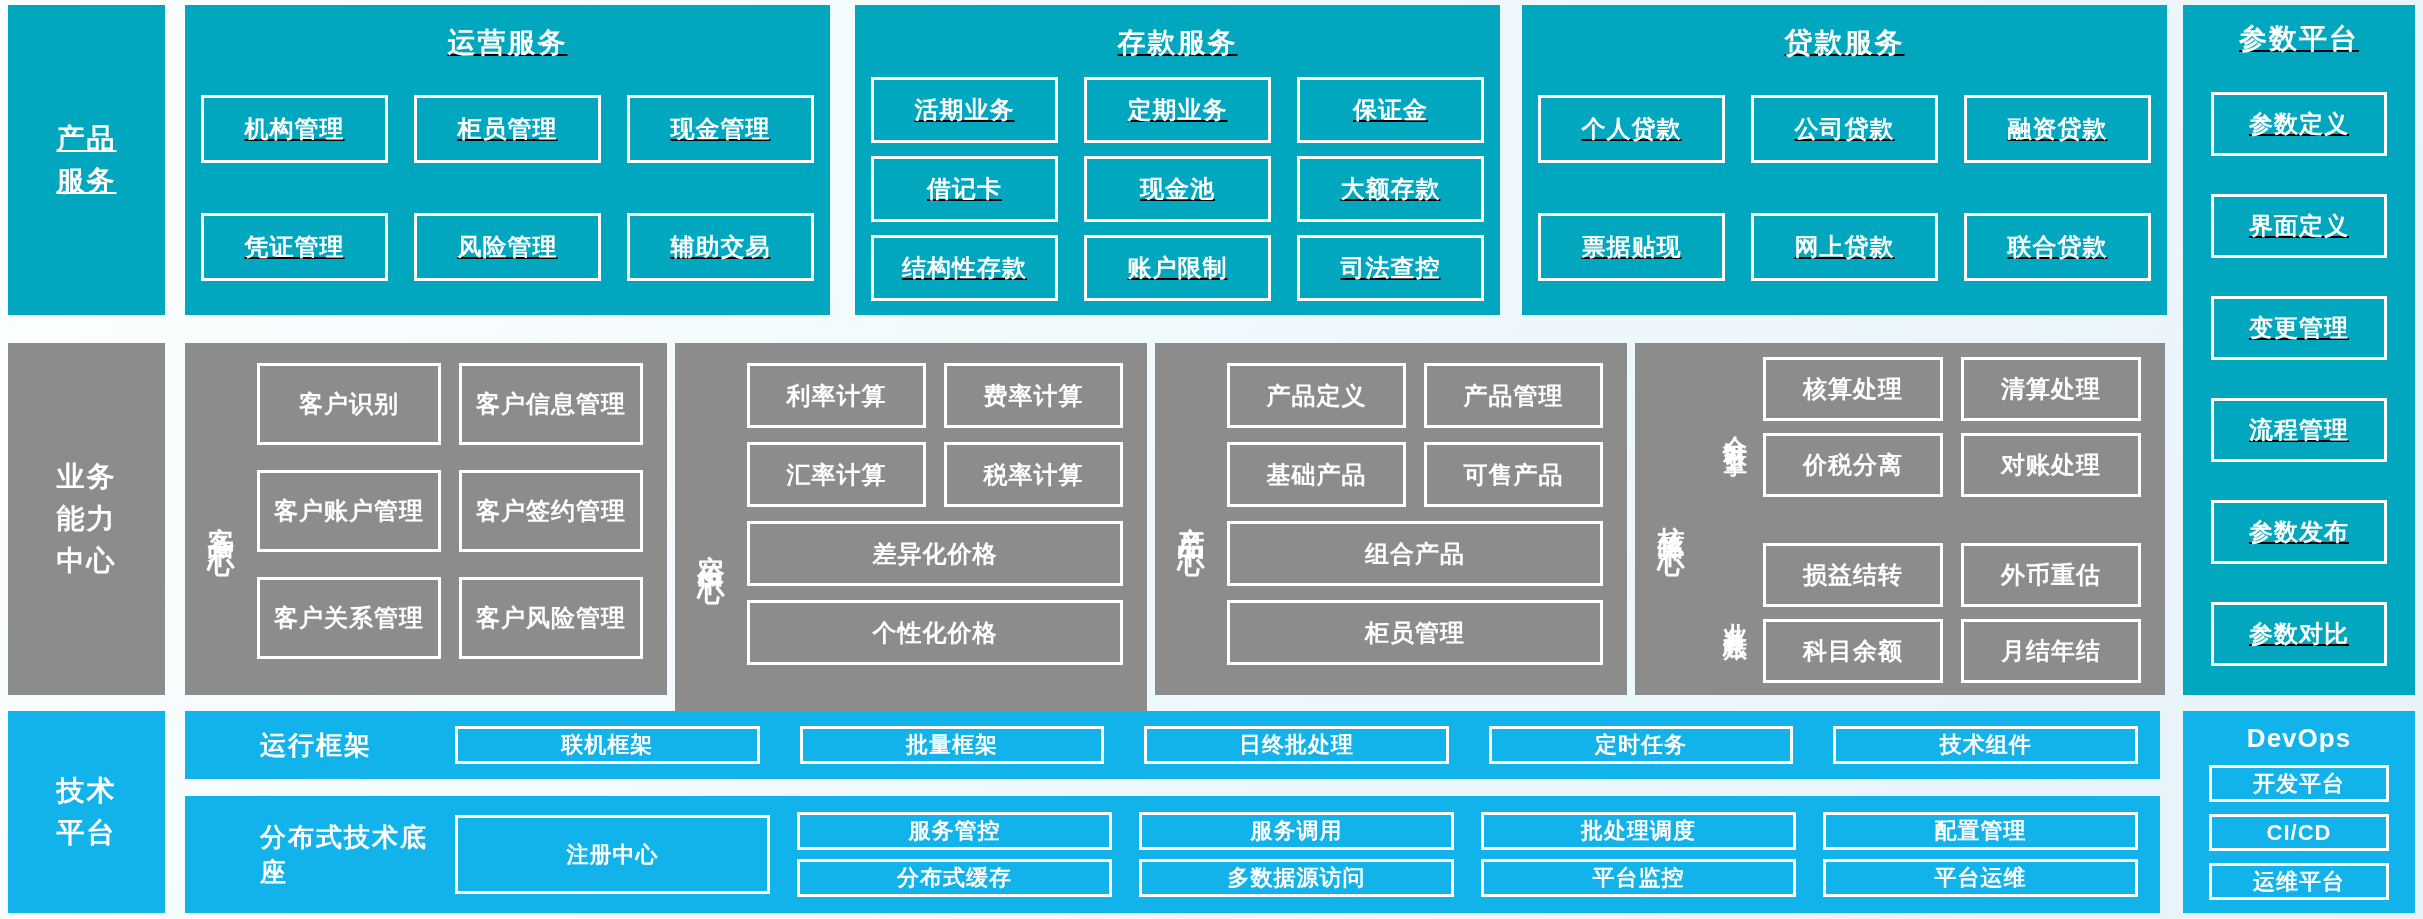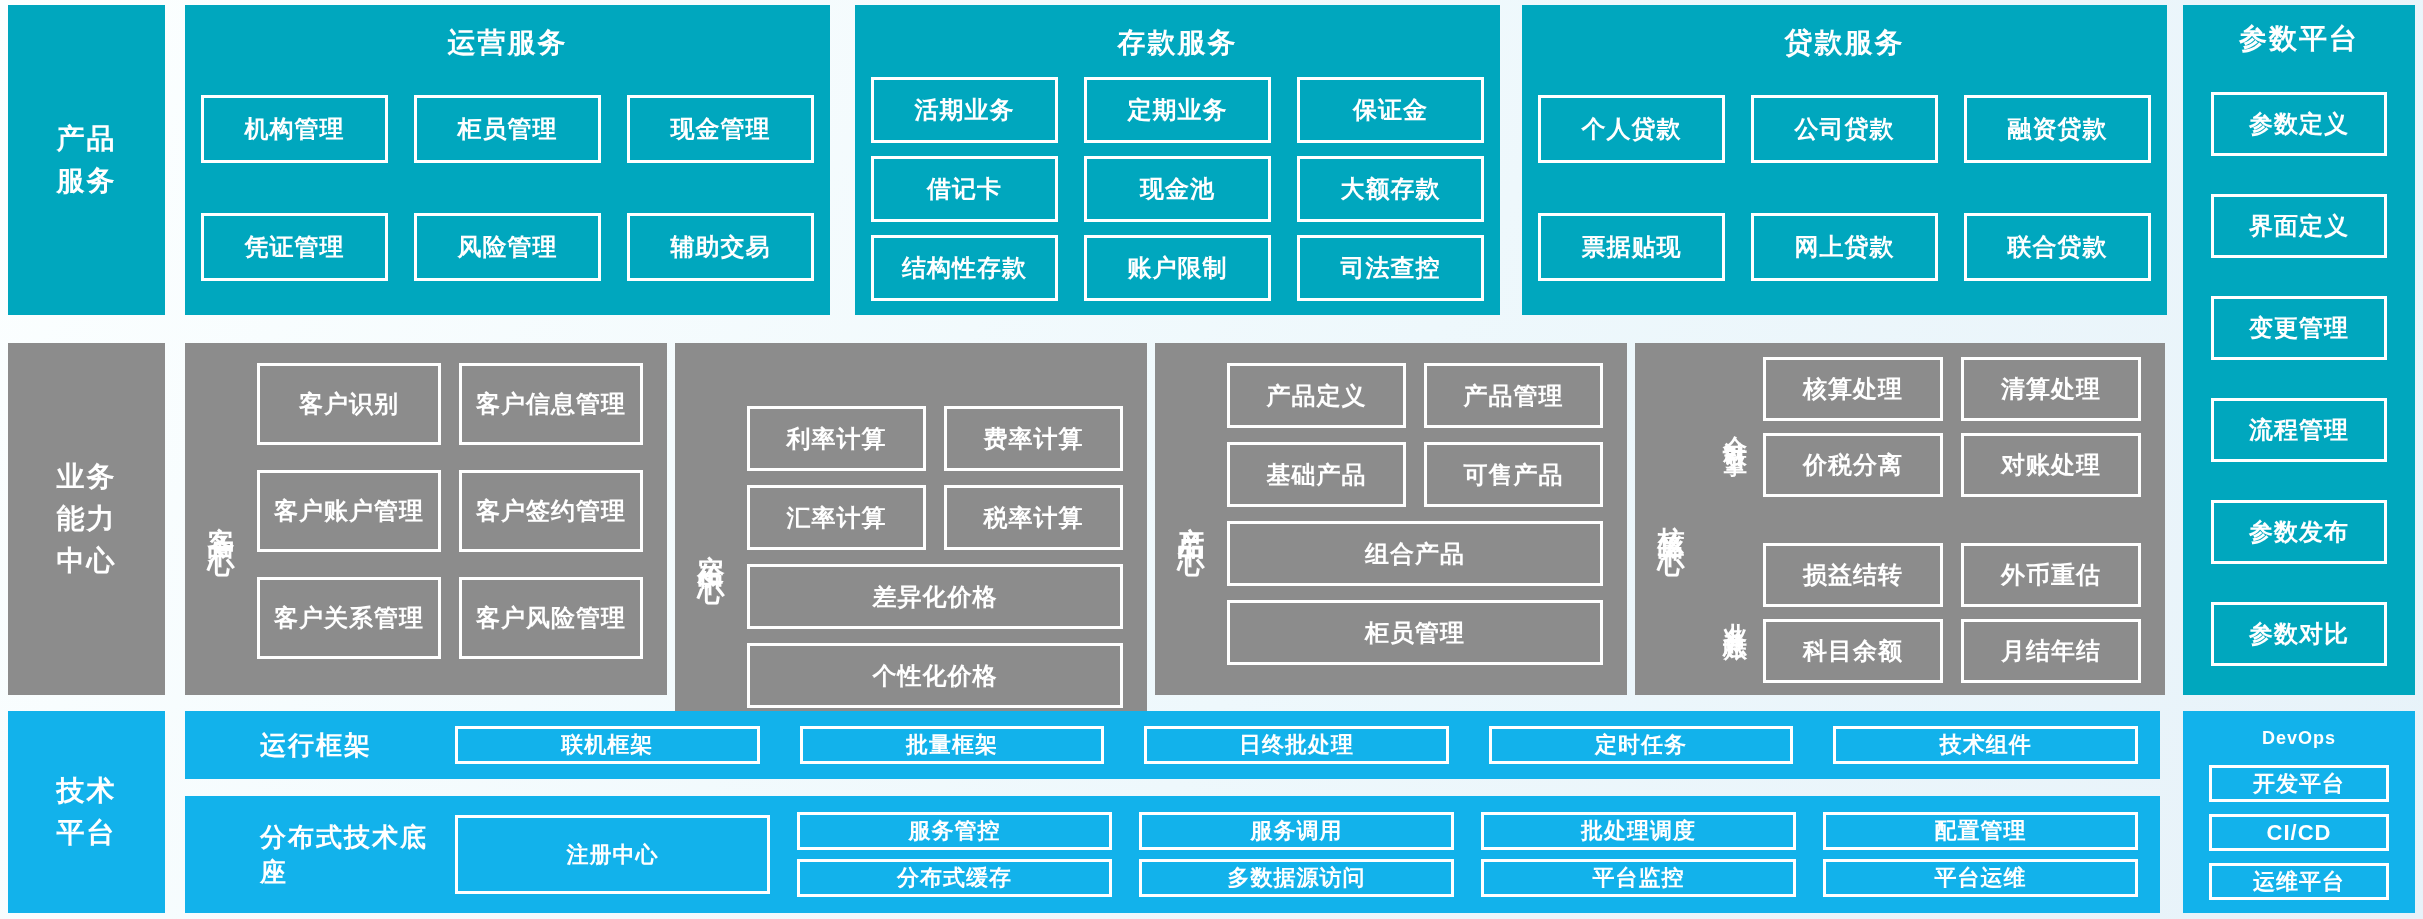--- a/index.html
+++ b/index.html
@@ -5,21 +5,21 @@
   :root{
     --teal:#00A7BE; --blue:#12B2EB; --gray:#8C8C8C; --white:#FFFFFF;
   }
   html,body{margin:0;padding:0;}
   body{
     font-family:"Liberation Sans","DejaVu Sans",sans-serif;
     background:linear-gradient(120deg,#fcffff 0%,#eef8fc 55%,#e7f2f9 100%);
   }
   .stage{position:relative;width:2423px;height:919px;overflow:hidden;}
   .panel{position:absolute;box-sizing:border-box;}
-  .teal{background:var(--teal);}
+  .teal{background:var(--teal);text-decoration:underline;}
   .blue{background:var(--blue);}
   .gray{background:var(--gray);}
 
   .wbox{
     border:3px solid var(--white);color:var(--white);font-weight:700;
     display:flex;align-items:center;justify-content:center;
     font-size:24px;letter-spacing:1px;text-align:center;box-sizing:border-box;
     white-space:nowrap;
   }
 
@@ -69,21 +69,21 @@
     width:195px;flex:0 0 195px;}
   .bar-items{flex:1;display:flex;column-gap:40px;}
   .bar-items .wbox{flex:1;height:38px;font-size:22px;}
   .registry{width:315px;flex:0 0 315px;height:79px;font-size:22px;margin-right:27px;}
   .dist-grid{flex:1;display:flex;flex-direction:column;row-gap:9px;}
   .dist-row{display:flex;column-gap:27px;}
   .dist-row .wbox{flex:1;height:38px;font-size:22px;}
 
   
   .devops-col{padding:0 26px;}
-  .devops-col .sec-title{font-size:18px;margin-top:8px;height:38px;line-height:38px;letter-spacing:1px;}
+  .devops-col .sec-title{font-size:26px;margin-top:8px;height:38px;line-height:38px;letter-spacing:1px;}
   .devops-items{display:flex;flex-direction:column;row-gap:12px;margin-top:8px;}
   .devops-items .wbox{height:37px;font-size:22px;}
 </style>
 </head>
 <body>
 
 <div class="stage">
 
   <div class="panel teal side-label" style="left:8px;top:5px;width:157px;height:310px;">
       <div class="label-line">产品</div>
@@ -179,21 +179,21 @@
           <div class="wbox">客户账户管理</div>
           <div class="wbox">客户签约管理</div>
         </div>
       <div class="row">
           <div class="wbox">客户关系管理</div>
           <div class="wbox">客户风险管理</div>
         </div>
     </div>
   </section>
 
-  <section class="panel gray cap-block" style="left:675px;top:343px;width:472px;height:408px;align-items:center;">
+  <section class="panel gray cap-block" style="left:675px;top:343px;width:472px;height:408px;">
     <div class="vcol">
       <span class="vtext">定价中心</span>
     </div>
     <div class="cap-body four">
       <div class="row">
           <div class="wbox">利率计算</div>
           <div class="wbox">费率计算</div>
         </div>
       <div class="row">
           <div class="wbox">汇率计算</div>

